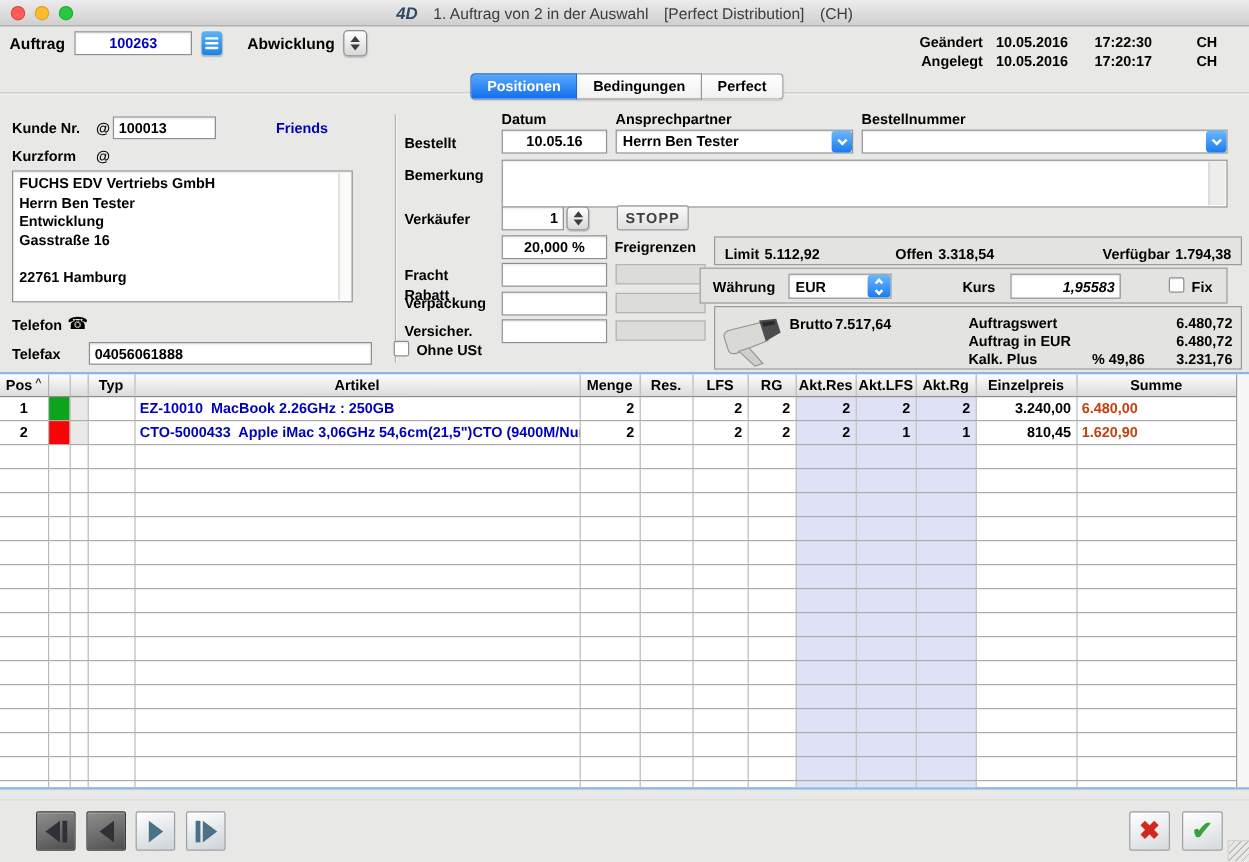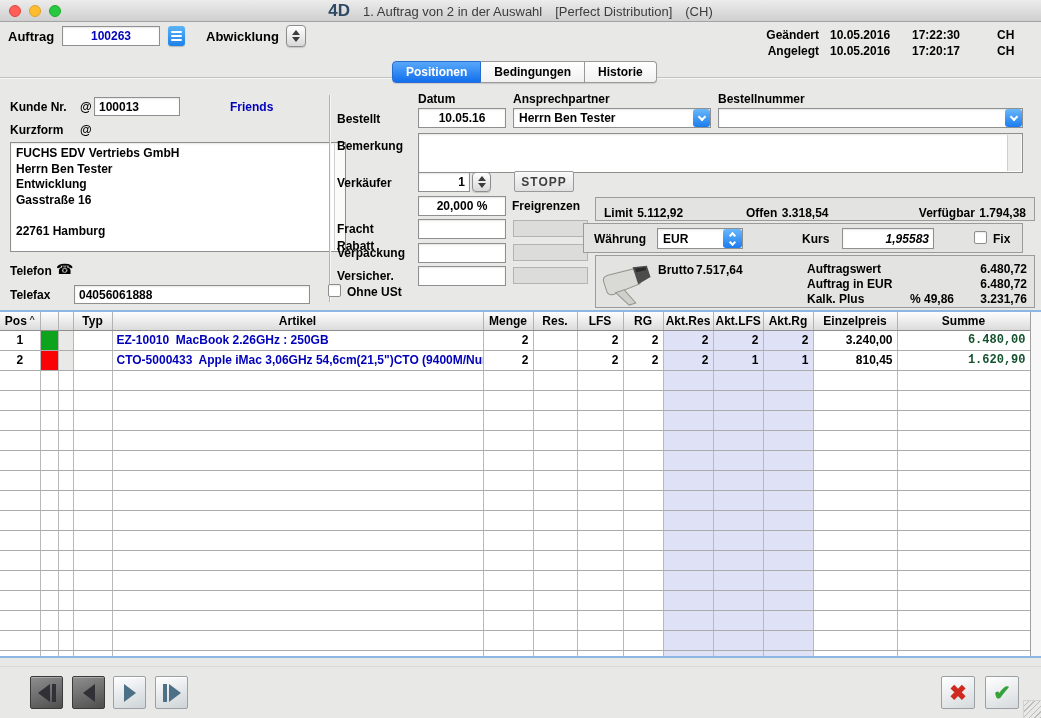--- a/index.html
+++ b/index.html
@@ -11,21 +11,21 @@
   .navy{color:#0000bb;}
   input.field,.fieldbox{background:#fff;border:1px solid #8f8f8f;box-shadow:inset 0 1px 2px rgba(0,0,0,.10);font-family:"Liberation Sans",sans-serif;font-weight:bold;font-size:12px;color:#000;padding:0 4px;outline:none;}
   .greybox{background:#dcdcda;border:1px solid #b3b3b1;}
   
   .titlebar{position:absolute;left:0;top:0;width:1041px;height:22px;background:linear-gradient(#ececec,#cfcfcf);border-bottom:1px solid #a3a3a3;}
   .tl{position:absolute;top:5px;width:12px;height:12px;border-radius:50%;}
   .tl.red{left:9px;background:#ff5f57;border:1px solid #e0443e;}
   .tl.yellow{left:29px;background:#febc2e;border:1px solid #dea123;}
   .tl.green{left:49px;background:#28c840;border:1px solid #1dad2b;}
   .title{position:absolute;left:0;top:0;width:100%;height:22px;display:flex;align-items:center;justify-content:center;gap:13px;font-size:13px;color:#3c3c3c;}
-  .logo4d{font-weight:bold;color:#2e4964;font-size:17px;}
+  .logo4d{font-weight:bold;color:#2e4964;font-size:14px;font-style:italic;}
   
   .stepper{border:1px solid #8d8d8d;border-radius:4px;background:linear-gradient(#ffffff,#d8d8d8);display:flex;flex-direction:column;align-items:center;justify-content:center;gap:2px;box-shadow:0 1px 1px rgba(0,0,0,.15);}
   .tri-up{width:0;height:0;border-left:4px solid transparent;border-right:4px solid transparent;border-bottom:5px solid #3c3c3c;}
   .tri-dn{width:0;height:0;border-left:4px solid transparent;border-right:4px solid transparent;border-top:5px solid #3c3c3c;}
   .combo{display:flex;align-items:center;background:#fff;border:1px solid #8f8f8f;box-shadow:inset 0 1px 2px rgba(0,0,0,.10);font-weight:bold;font-size:12px;padding-left:5px;}
   .combo .txt{flex:1;white-space:nowrap;overflow:hidden;}
   .chev{width:17px;align-self:stretch;background:linear-gradient(#6ab8fa,#1a7cf0);border-radius:3px;display:flex;align-items:center;justify-content:center;flex:none;}
   .chev i{width:6px;height:6px;border-right:2px solid #fff;border-bottom:2px solid #fff;transform:rotate(45deg);margin-top:-3px;}
   .popupblue{align-self:stretch;width:19px;background:linear-gradient(#6ab8fa,#1a7cf0);border-radius:3px;display:flex;flex-direction:column;align-items:center;justify-content:center;gap:2px;flex:none;}
   .popupblue i{width:5px;height:5px;border-right:2px solid #fff;border-bottom:2px solid #fff;}
@@ -42,21 +42,21 @@
   
   .panelbox{position:absolute;border:1px solid #9b9b99;background:#e3e3e1;}
   
   .table-wrap{position:absolute;left:0;top:310px;width:1041px;height:348px;background:#fff;border-top:2px solid #8cb6e4;border-bottom:2px solid #8cb6e4;overflow:hidden;}
   table{border-collapse:collapse;table-layout:fixed;width:1030px;}
   thead th{height:18px;background:linear-gradient(#fdfdfd,#dbdbdb);border-right:1px solid #b2b2b2;border-bottom:1px solid #8e8e8e;font-size:12px;font-weight:bold;padding:0 2px;white-space:nowrap;overflow:hidden;}
   tbody td{height:20px;border-right:1px solid #b9b9b9;border-bottom:1px solid #acacac;font-size:12px;font-weight:bold;padding:0 4px;white-space:nowrap;overflow:hidden;}
   td.num{text-align:right;}
   td.lav{background:#dfe2f6;}
   td.art{color:#0000bb;white-space:pre;}
-  td.sum{color:#14532d;text-align:right;font-family:Liberation Mono, monospace;}
+  td.sum{color:#c2410c;text-align:left;}
   td.c-pos{text-align:center;}
   td.padfill{background:#e9e9e7;}
   .sort{font-size:9px;vertical-align:top;color:#333;}
   .vscroll{position:absolute;right:0;top:0;width:11px;height:100%;background:#f7f7f7;border-left:1px solid #9f9f9f;}
   .hstrip{position:absolute;right:1px;top:1px;bottom:1px;width:14px;background:#ededeb;border-left:1px solid #cfcfcd;}
   
   .navbtn{position:absolute;width:33px;height:33px;border-radius:2px;display:flex;align-items:center;justify-content:center;gap:2px;}
   .navbtn.dark{background:linear-gradient(160deg,#8f8f8f,#4e4e4e);border:1px solid #3a3a3a;box-shadow:inset 0 1px 0 rgba(255,255,255,.3);}
   .navbtn.light{background:linear-gradient(160deg,#ffffff,#cdd3d7);border:1px solid #9aa0a4;box-shadow:inset 0 1px 0 #fff;}
   .tri-l{width:0;height:0;border-top:9px solid transparent;border-bottom:9px solid transparent;border-right:12px solid #4c7086;}
@@ -109,32 +109,32 @@
   <span class="abs lbl" style="left:997px;top:28px;">CH</span>
   <span class="abs lbl" style="left:757px;top:44px;width:62px;text-align:right;">Angelegt</span>
   <span class="abs lbl" style="left:830px;top:44px;">10.05.2016</span>
   <span class="abs lbl" style="left:912px;top:44px;">17:20:17</span>
   <span class="abs lbl" style="left:997px;top:44px;">CH</span>
 
   <div class="groove"></div>
   <div class="tabs">
     <div class="tab first active">Positionen</div>
     <div class="tab">Bedingungen</div>
-    <div class="tab last">Historie</div>
+    <div class="tab last">Perfect</div>
   </div>
 
   <span class="abs lbl" style="left:10px;top:100px;">Kunde Nr.</span>
   <span class="abs lbl" style="left:80px;top:100px;">@</span>
   <input class="abs field" style="left: 94px; top: 97px; width: 86px; height: 19px;" value="100013">
   <span class="abs lbl navy" style="left:230px;top:100px;">Friends</span>
 
   <span class="abs lbl" style="left:10px;top:123px;">Kurzform</span>
   <span class="abs lbl" style="left:80px;top:123px;">@</span>
 
-  <div class="abs fieldbox" style="left:10px;top:142px;width:336px;height:110px;padding:0;">
+  <div class="abs fieldbox" style="left:10px;top:142px;width:284px;height:110px;padding:0;">
     <div class="addr">FUCHS EDV Vertriebs GmbH
 Herrn Ben Tester
 Entwicklung
 Gasstraße 16
 
 22761 Hamburg</div>
     <div class="hstrip" style="width:10px;background:#fbfbf9;"></div>
   </div>
 
   <span class="abs lbl" style="left:10px;top:264px;">Telefon</span>

